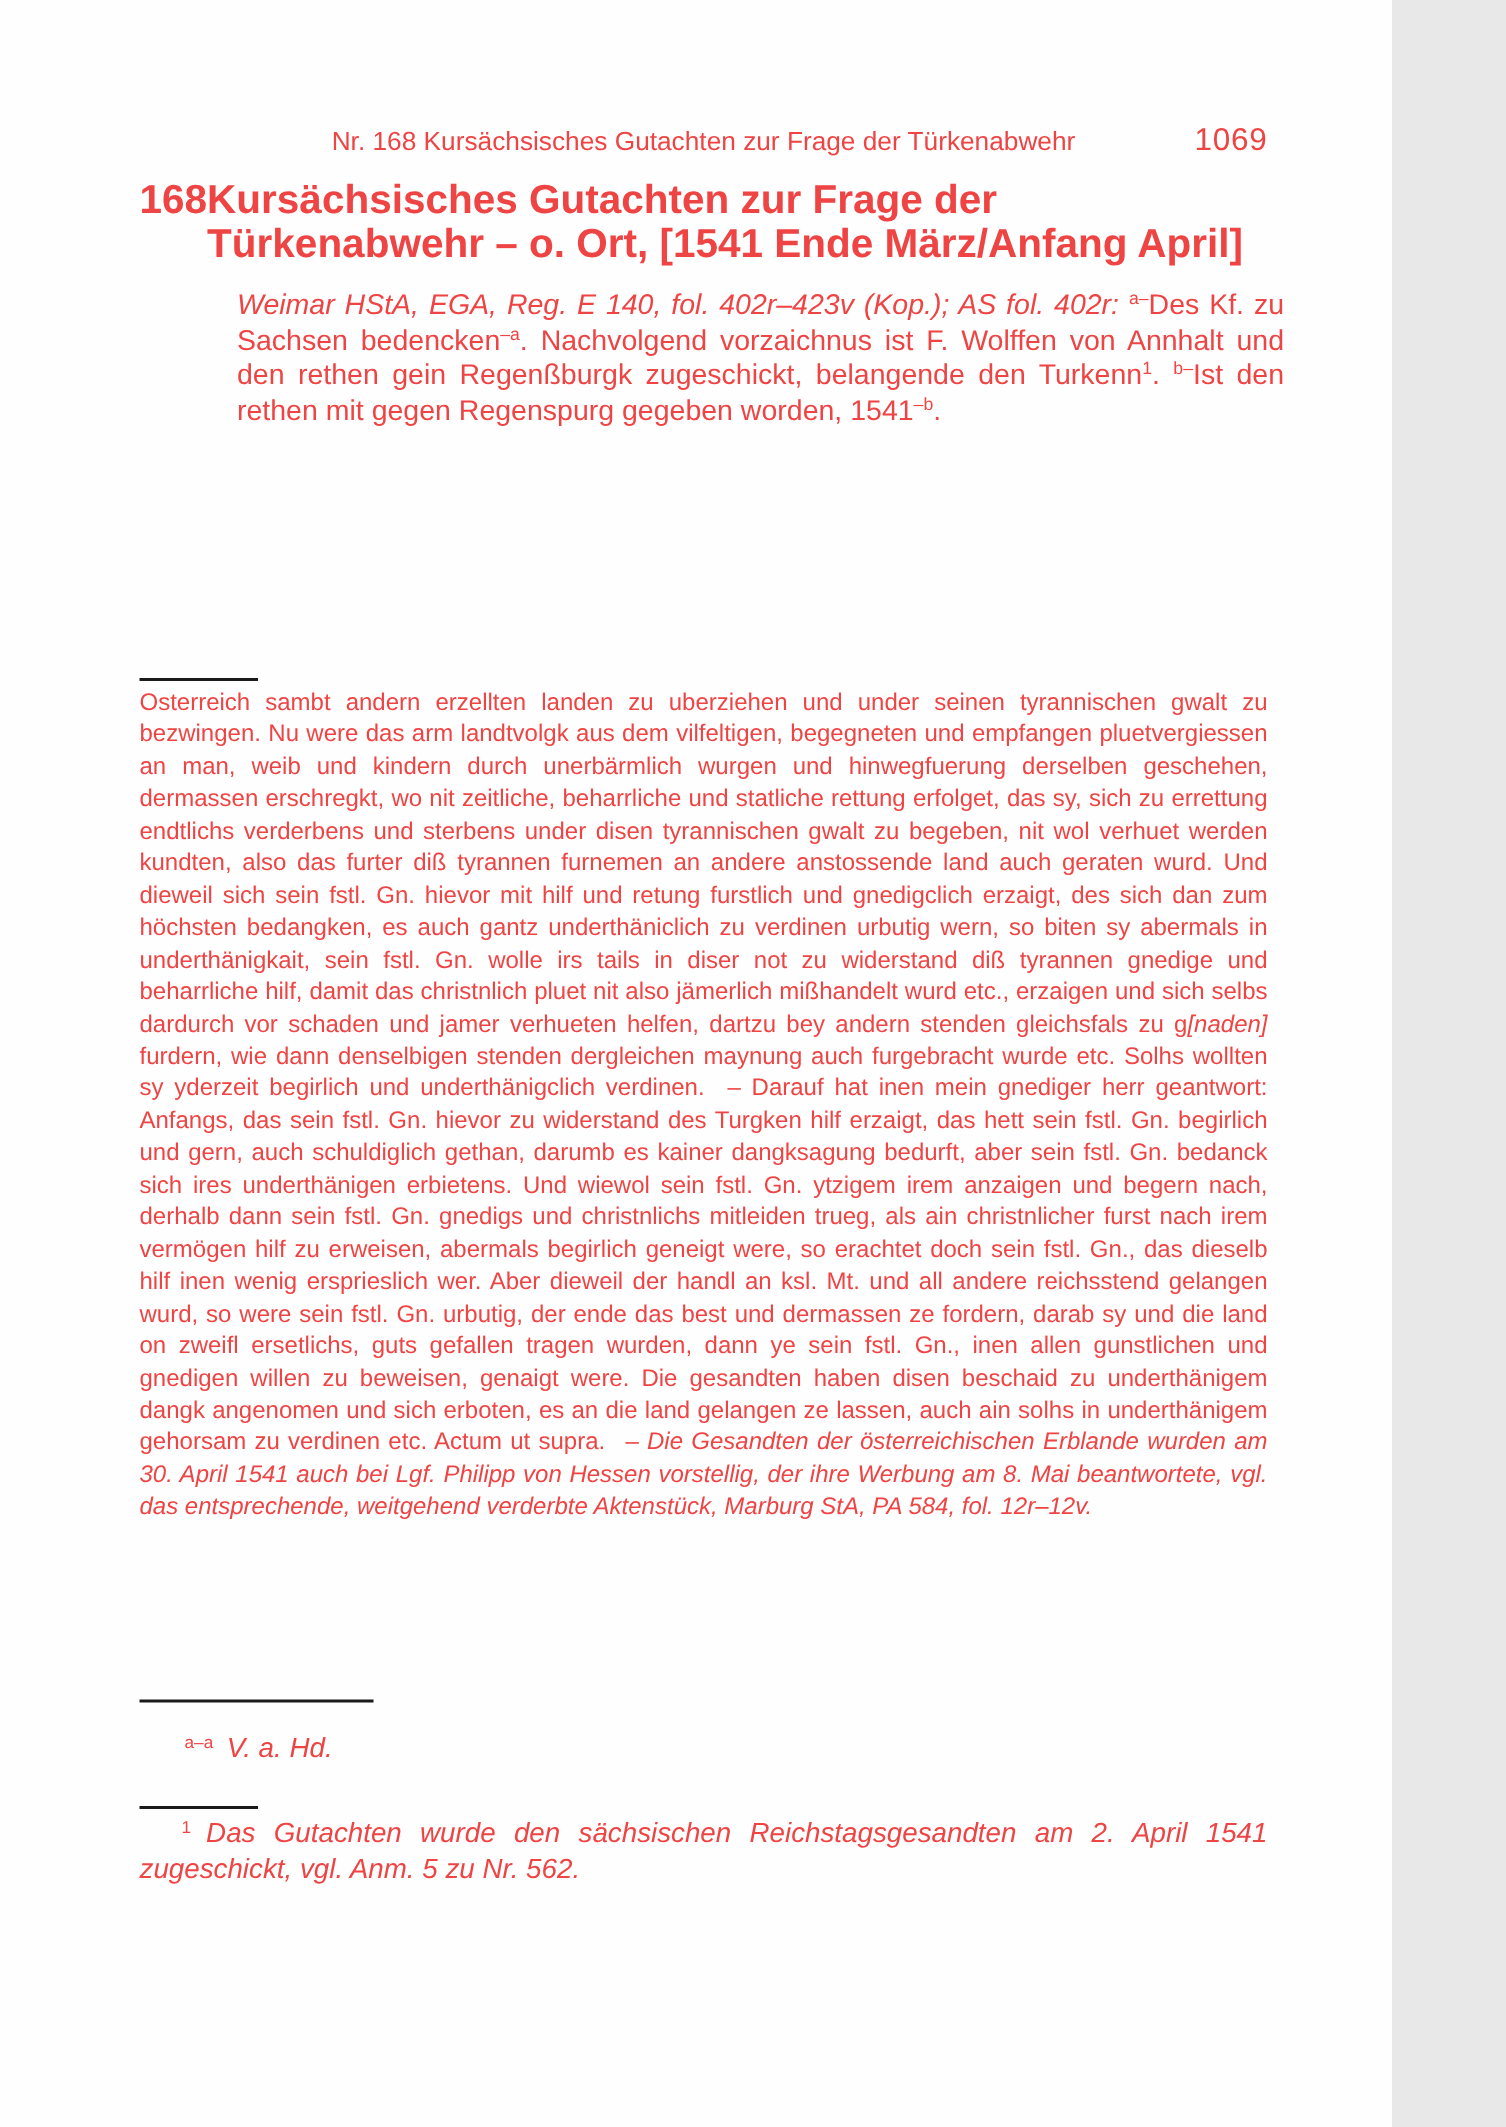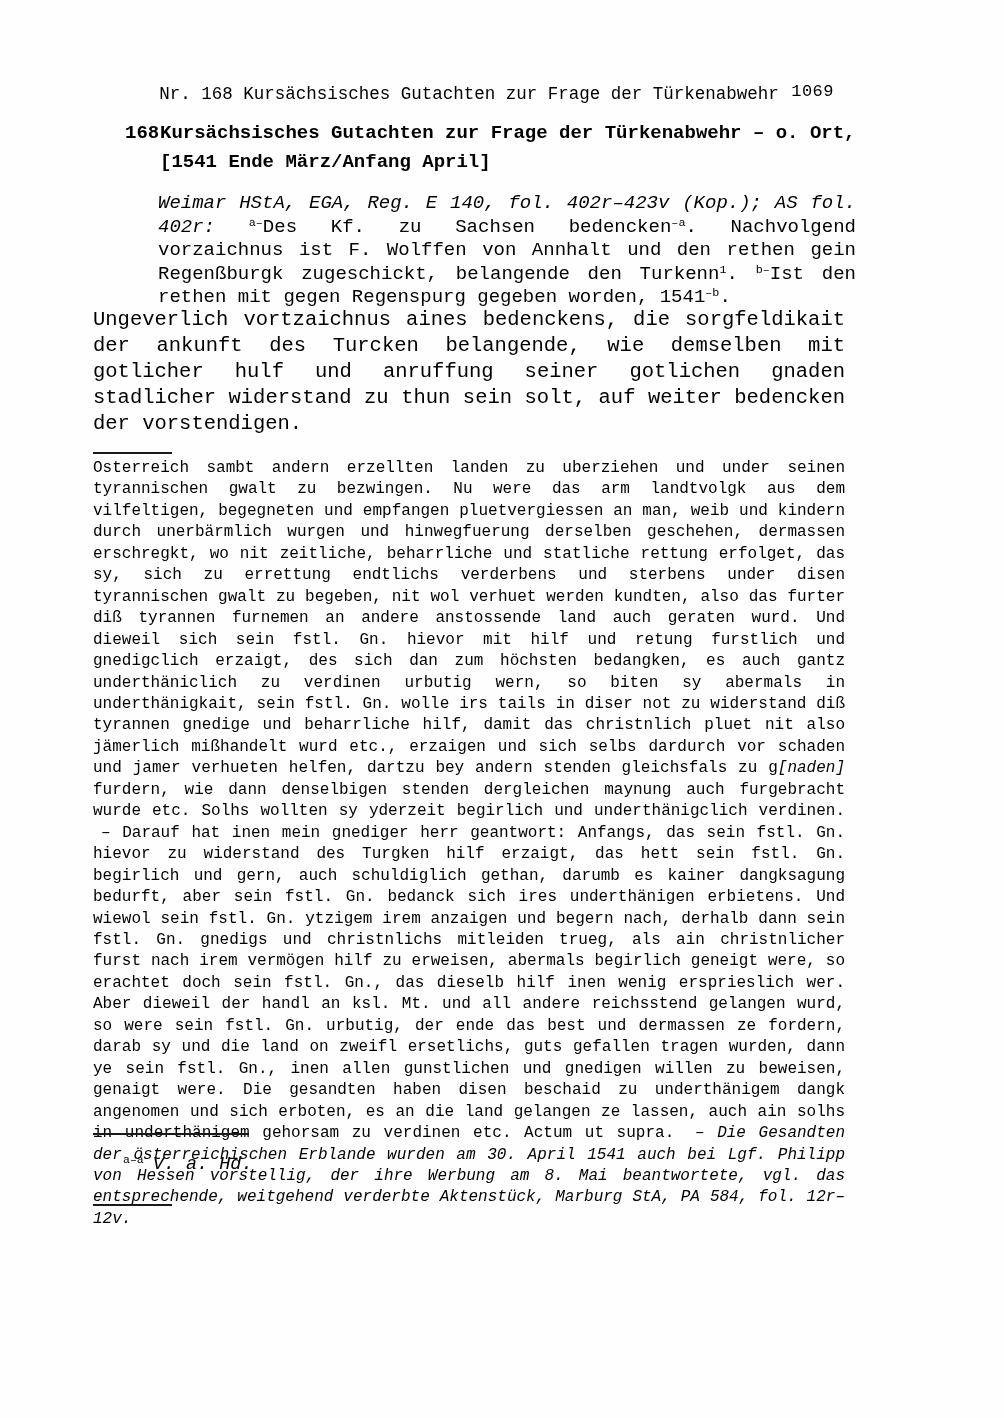--- a/index.html
+++ b/index.html
@@ -1,45 +1,44 @@
 <!DOCTYPE html>
 <html><head>
 <meta charset="utf-8">
 <style>
   html, body { margin: 0; padding: 0; background: #e8e8e8; }
   .page {
     position: relative;
-    width: 1004px;
+    width: 928px;
     height: 1418px;
     background: #fefefe;
-    color: #000000;
-    font-family: Liberation Mono, monospace;
+    color: #ef4444;
+    font-family: Liberation Sans, sans-serif;
     overflow: hidden;
   }
   .running-head {
     position: absolute;
     top: 84px; left: 93px; width: 752px;
     font-size: 17.5px;
     text-align: center;
     white-space: nowrap;
   }
   .rh-page {
     position: absolute;
-    right: 11px; top: -2px;
-    font-size: 17px;
+    right: 0; top: -2px;
+    font-size: 21px;
     letter-spacing: 0.5px;
   }
   .heading {
     position: absolute;
     top: 119px; left: 93px; width: 752px;
     display: flex;
     font-weight: bold;
-    font-size: 19px;
+    font-size: 27px;
     line-height: 28.5px;
-    margin-left: 32px;
   }
   .entry-no { flex: 0 0 35px; }
   .entry-title { flex: 1; margin: 0; font-size: inherit; font-weight: inherit; line-height: inherit; }
   .source {
     position: absolute;
     top: 192px; left: 158px; width: 698px;
     font-size: 19px;
     line-height: 23.6px;
     text-align: justify;
   }
@@ -100,28 +99,28 @@
 
   <header class="running-head"><span class="rh-text">Nr. 168 Kursächsisches Gutachten zur Frage der Türkenabwehr</span><span class="rh-page">1069</span></header>
 
   <section class="heading">
       <span class="entry-no">168</span>
       <h1 class="entry-title">Kursächsisches Gutachten zur Frage der Türkenabwehr – o. Ort, [1541 Ende März/Anfang April]</h1>
     </section>
 
   <section class="source"><em>Weimar HStA, EGA, Reg. E 140, fol. 402r–423v (Kop.); AS fol. 402r: </em><sup>a–</sup><span>Des Kf. zu Sachsen bedencken</span><sup>–a</sup><span>. Nachvolgend vorzaichnus ist F. Wolffen von Annhalt und den rethen gein Regenßburgk zugeschickt, belangende den Turkenn</span><sup class="fn-ref">1</sup><span>. </span><sup>b–</sup><span>Ist den rethen mit gegen Regenspurg gegeben worden, 1541</span><sup>–b</sup><span>.</span></section>
 
-  <p class="abstract">Ungeverlich vortzaichnus aines bedenckens, die sorgfeldikait der ankunft des Turcken belangende, wie demselben mit gotlicher hulf und anruffung seiner gotlichen gnaden stadlicher widerstand zu thun sein solt, auf weiter bedencken der vorstendigen.</p>
 
   <div class="rule rule-continuation"></div>
 
   <p class="continuation"><span>Osterreich sambt andern erzellten landen zu uberziehen und under seinen tyrannischen gwalt zu bezwingen. Nu were das arm landtvolgk aus dem vilfeltigen, begegneten und empfangen pluetvergiessen an man, weib und kindern durch unerbärmlich wurgen und hinwegfuerung derselben geschehen, dermassen erschregkt, wo nit zeitliche, beharrliche und statliche rettung erfolget, das sy, sich zu errettung endtlichs verderbens und sterbens under disen tyrannischen gwalt zu begeben, nit wol verhuet werden kundten, also das furter diß tyrannen furnemen an andere anstossende land auch geraten wurd. Und dieweil sich sein fstl. Gn. hievor mit hilf und retung furstlich und gnedigclich erzaigt, des sich dan zum höchsten bedangken, es auch gantz underthäniclich zu verdinen urbutig wern, so biten sy abermals in underthänigkait, sein fstl. Gn. wolle irs tails in diser not zu widerstand diß tyrannen gnedige und beharrliche hilf, damit das christnlich pluet nit also jämerlich mißhandelt wurd etc., erzaigen und sich selbs dardurch vor schaden und jamer verhueten helfen, dartzu bey andern stenden gleichsfals zu g</span><em>[naden]</em><span> furdern, wie dann denselbigen stenden dergleichen maynung auch furgebracht wurde etc. Solhs wollten sy yderzeit begirlich und underthänigclich verdinen.  – Darauf hat inen mein gnediger herr geantwort: Anfangs, das sein fstl. Gn. hievor zu widerstand des Turgken hilf erzaigt, das hett sein fstl. Gn. begirlich und gern, auch schuldiglich gethan, darumb es kainer dangksagung bedurft, aber sein fstl. Gn. bedanck sich ires underthänigen erbietens. Und wiewol sein fstl. Gn. ytzigem irem anzaigen und begern nach, derhalb dann sein fstl. Gn. gnedigs und christnlichs mitleiden trueg, als ain christnlicher furst nach irem vermögen hilf zu erweisen, abermals begirlich geneigt were, so erachtet doch sein fstl. Gn., das dieselb hilf inen wenig ersprieslich wer. Aber dieweil der handl an ksl. Mt. und all andere reichsstend gelangen wurd, so were sein fstl. Gn. urbutig, der ende das best und dermassen ze fordern, darab sy und die land on zweifl ersetlichs, guts gefallen tragen wurden, dann ye sein fstl. Gn., inen allen gunstlichen und gnedigen willen zu beweisen, genaigt were. Die gesandten haben disen beschaid zu underthänigem dangk angenomen und sich erboten, es an die land gelangen ze lassen, auch ain solhs in underthänigem gehorsam zu verdinen etc. Actum ut supra.  – </span><em>Die Gesandten der österreichischen Erblande wurden am 30. April 1541 auch bei Lgf. Philipp von Hessen vorstellig, der ihre Werbung am 8. Mai beantwortete, vgl. das entsprechende, weitgehend verderbte Aktenstück, Marburg StA, PA 584, fol. 12r–12v.</em></p>
 
   <div class="rule rule-apparatus"></div>
 
   <section class="apparatus">
     <div class="app-entry"><sup>a–a</sup><em>V. a. Hd.</em></div>
   </section>
 
   <div class="rule rule-footnote"></div>
 
+  <p class="footnote"><sup>1</sup><em>Das Gutachten wurde den sächsischen Reichstagsgesandten am 2. April 1541 zugeschickt, vgl. Anm. 5 zu Nr. 562.</em></p>
 
 </div>
 
 </body></html>

